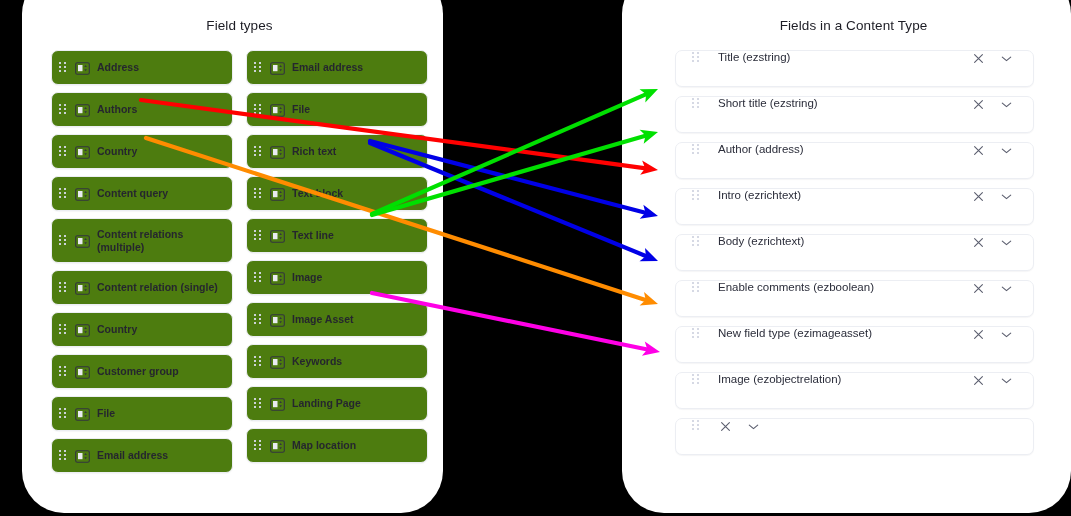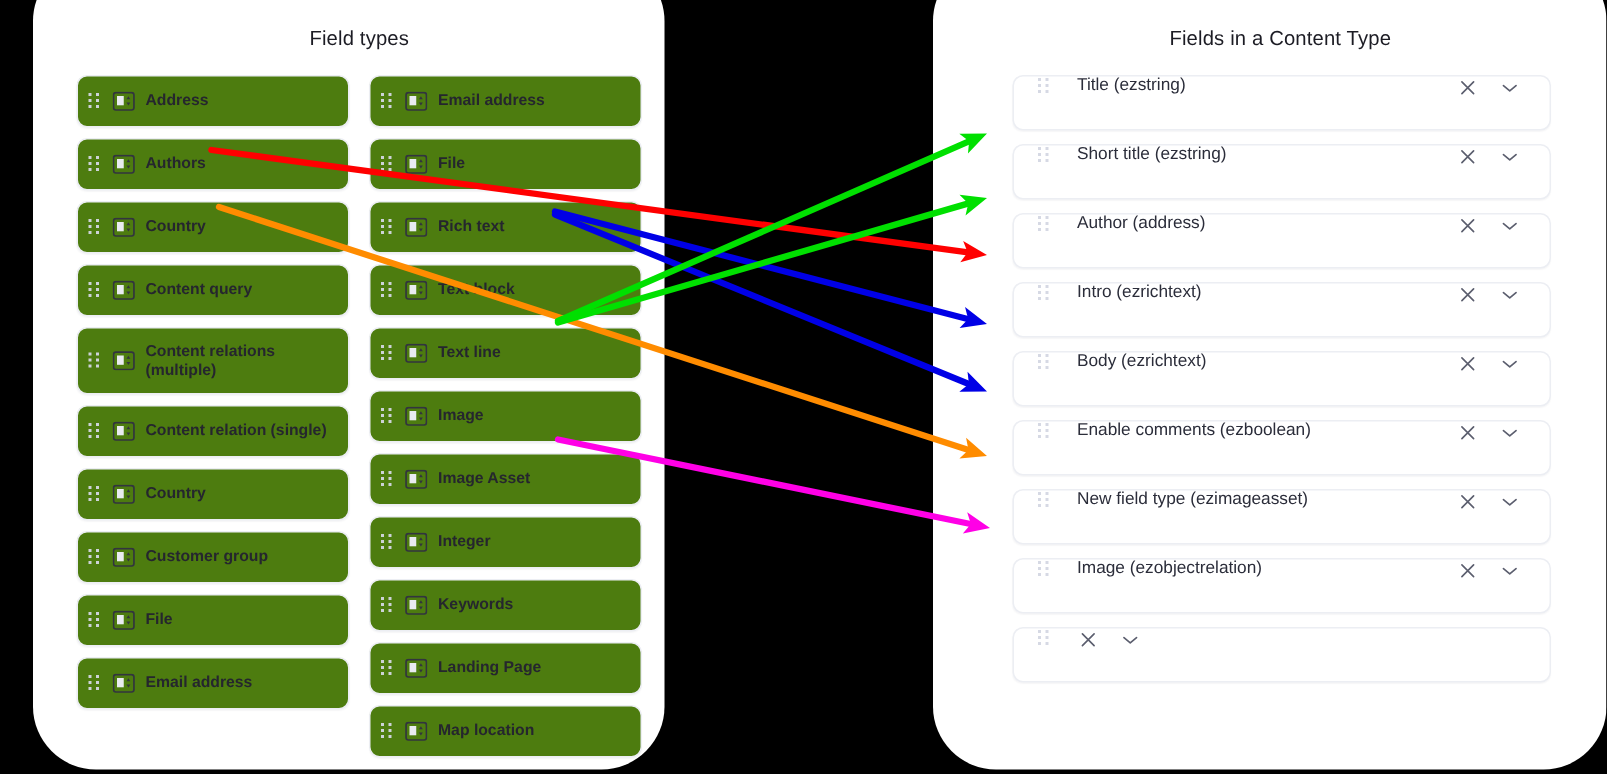--- a/index.html
+++ b/index.html
@@ -438,39 +438,20 @@
                     <rect x="6" y="9" width="2" height="2"></rect>
                   </g>
                 </svg></span>
               <span class="type-icon"><svg width="15" height="13" viewBox="0 0 15 13" xmlns="http://www.w3.org/2000/svg">
                   <rect x="0.7" y="0.7" width="13.6" height="11.6" rx="1.6" fill="none" stroke="#32343f" stroke-width="1.1"></rect>
                   <rect x="3" y="3" width="4.5" height="6.2" fill="#e9ebf1"></rect>
                   <path d="M10.6 3.1 L11.9 5.1 L9.3 5.1 Z" fill="#32343f"></path>
                   <path d="M10.6 9.3 L11.9 7.3 L9.3 7.3 Z" fill="#32343f"></path>
                 </svg></span>
               <span class="ft-label">Image Asset</span>
-            </div>
-            <div class="ft-chip">
-              <span class="grip"><svg width="11" height="14" viewBox="0 0 11 14" xmlns="http://www.w3.org/2000/svg">
-                  <g fill="#d4d8e3">
-                    <rect x="1" y="1" width="2" height="2"></rect>
-                    <rect x="6" y="1" width="2" height="2"></rect>
-                    <rect x="1" y="5" width="2" height="2"></rect>
-                    <rect x="6" y="5" width="2" height="2"></rect>
-                    <rect x="1" y="9" width="2" height="2"></rect>
-                    <rect x="6" y="9" width="2" height="2"></rect>
-                  </g>
-                </svg></span>
-              <span class="type-icon"><svg width="15" height="13" viewBox="0 0 15 13" xmlns="http://www.w3.org/2000/svg">
-                  <rect x="0.7" y="0.7" width="13.6" height="11.6" rx="1.6" fill="none" stroke="#32343f" stroke-width="1.1"></rect>
-                  <rect x="3" y="3" width="4.5" height="6.2" fill="#e9ebf1"></rect>
-                  <path d="M10.6 3.1 L11.9 5.1 L9.3 5.1 Z" fill="#32343f"></path>
-                  <path d="M10.6 9.3 L11.9 7.3 L9.3 7.3 Z" fill="#32343f"></path>
-                </svg></span>
-              <span class="ft-label">Integer</span>
             </div>
             <div class="ft-chip">
               <span class="grip"><svg width="11" height="14" viewBox="0 0 11 14" xmlns="http://www.w3.org/2000/svg">
                   <g fill="#d4d8e3">
                     <rect x="1" y="1" width="2" height="2"></rect>
                     <rect x="6" y="1" width="2" height="2"></rect>
                     <rect x="1" y="5" width="2" height="2"></rect>
                     <rect x="6" y="5" width="2" height="2"></rect>
                     <rect x="1" y="9" width="2" height="2"></rect>
                     <rect x="6" y="9" width="2" height="2"></rect>

